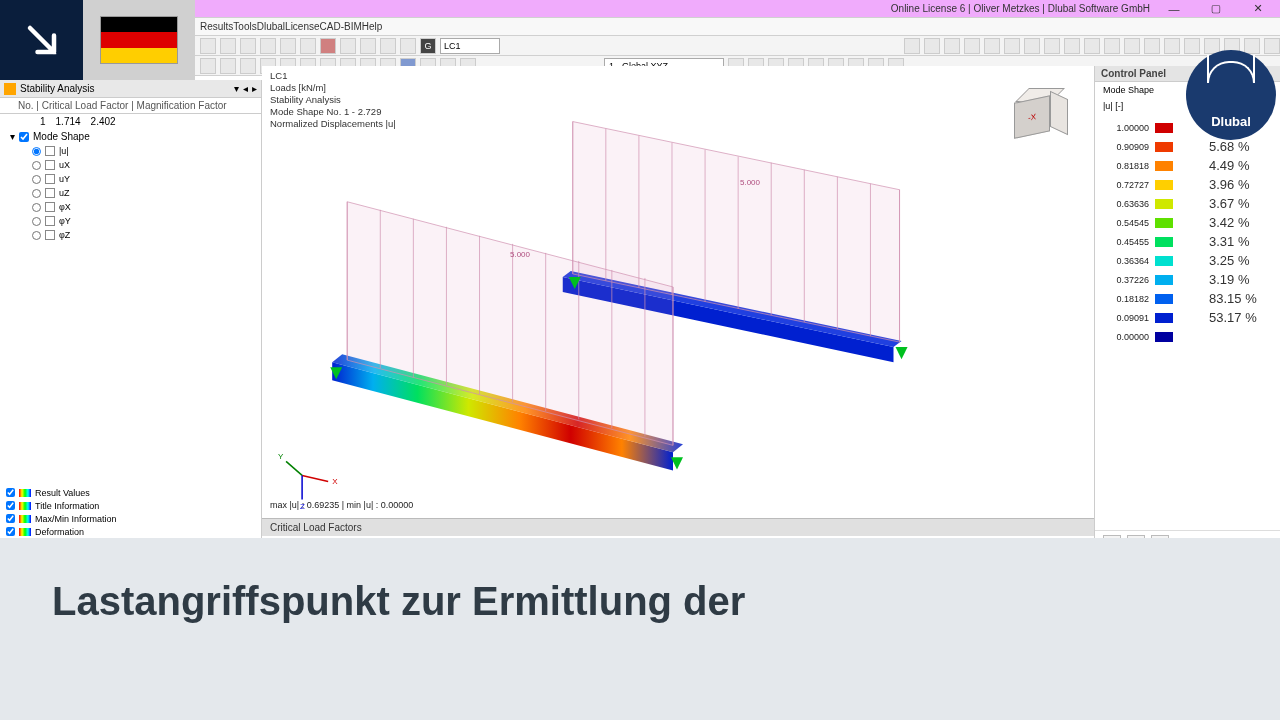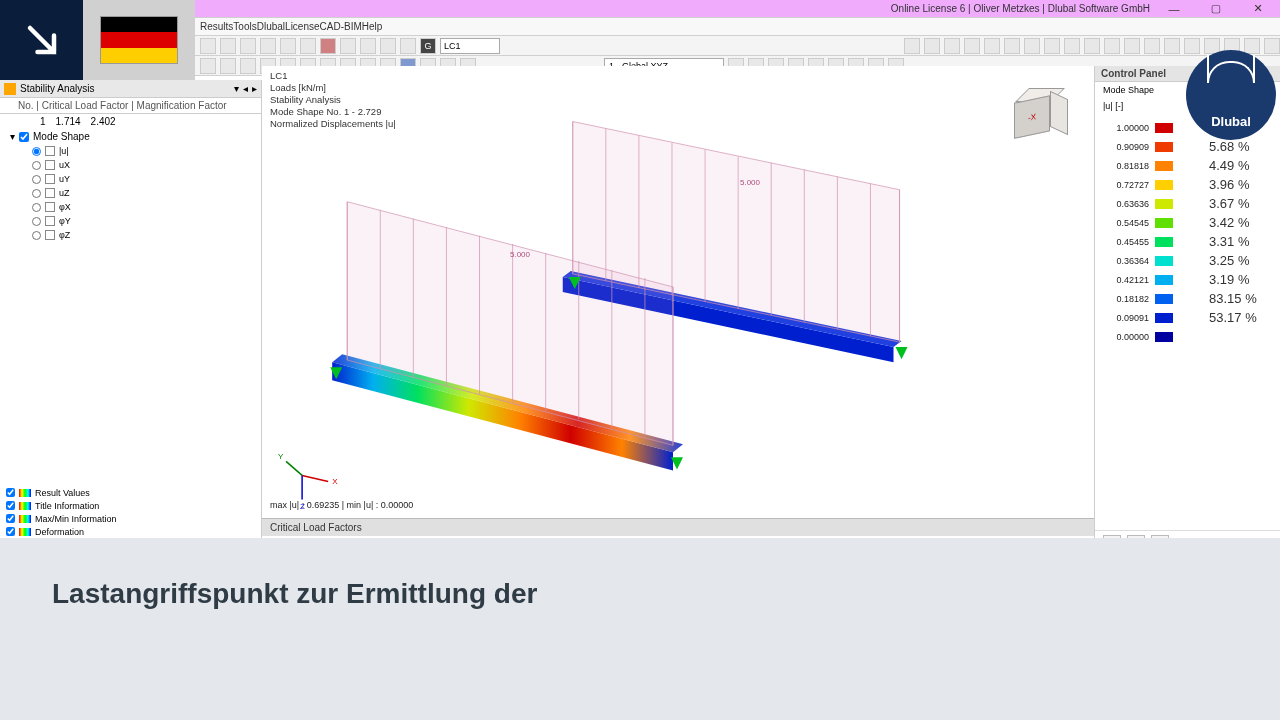--- a/index.html
+++ b/index.html
@@ -76,21 +76,21 @@
 .legend .pct { flex: 1; font-size: 13px; color: #333; padding-left: 30px; }
 .legend-btm { display: flex; gap: 6px; padding: 4px 8px; border-top: 1px solid #ddd; margin-top: 180px; }
 .legend-btm .b { width: 18px; height: 16px; border: 1px solid #bbb; background: #f4f4f4; }
 
 
 .viewport { position: absolute; top: 66px; left: 262px; right: 186px; bottom: 182px; background: #fff; overflow: hidden; }
 .viewport svg { width: 100%; height: 100%; }
 
 
 .banner { position: absolute; bottom: 0; left: 0; right: 0; height: 182px; background: #e4e8ec; }
-.banner .title { position: absolute; left: 52px; top: 40px; font-size: 28px; font-weight: 600; color: #2f3b45; line-height: 1.15; max-width: 760px; }
+.banner .title { position: absolute; left: 52px; top: 40px; font-size: 40px; font-weight: 600; color: #2f3b45; line-height: 1.15; max-width: 760px; }
 .banner .wedge { position: absolute; right: 0; top: 0; bottom: 0; width: 480px; background: #0a1e3c; clip-path: polygon(90px 0, 100% 0, 100% 100%, 0 100%); display: flex; align-items: center; gap: 18px; padding-left: 110px; }
 .banner .cube3d { width: 48px; height: 48px; position: relative; }
 .banner .fem { color: #fff; font-size: 26px; font-weight: bold; }
 
 .crit-hdr { position: absolute; top: 518px; left: 262px; right: 186px; height: 18px; background: #e0e0e0; border-top: 1px solid #bbb; font-size: 10px; display: flex; align-items: center; padding-left: 8px; color: #333; }
 </style>
 </head>
 <body>
 
 <div class="titlebar">
@@ -405,21 +405,21 @@
         <span class="val">0.45455</span>
         <span class="sw" style="background:#00e05f"></span>
         <span class="pct">3.31 %</span>
       </div>
       <div class="row">
         <span class="val">0.36364</span>
         <span class="sw" style="background:#00e0cf"></span>
         <span class="pct">3.25 %</span>
       </div>
       <div class="row">
-        <span class="val">0.42121</span>
+        <span class="val">0.37226</span>
         <span class="sw" style="background:#00afef"></span>
         <span class="pct">3.19 %</span>
       </div>
       <div class="row">
         <span class="val">0.18182</span>
         <span class="sw" style="background:#0060ef"></span>
         <span class="pct">83.15 %</span>
       </div>
       <div class="row">
         <span class="val">0.09091</span>

